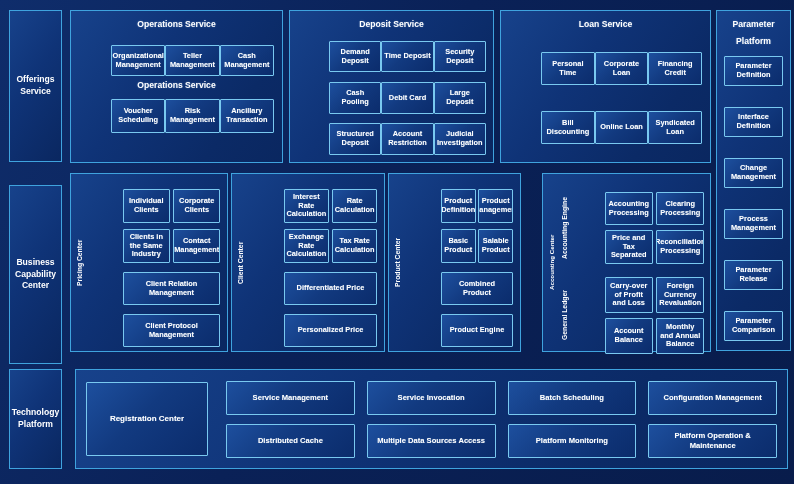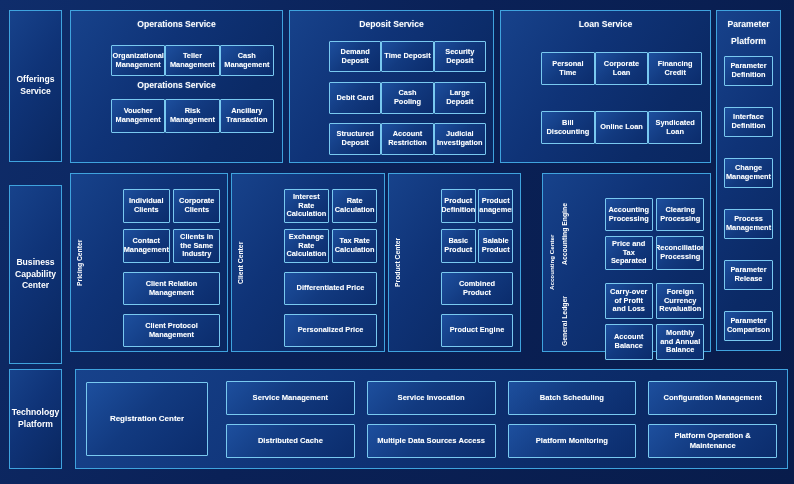--- a/index.html
+++ b/index.html
@@ -47,21 +47,21 @@
   .ops .r1{margin-top:15px;height:31px;}
   .ops .midlabel{margin-top:3px;}
   .ops .r2{margin-top:8px;height:34px;}
   .ops .bx,.dep .bx,.loan .bx{width:59px;}
   .dep .r1{margin-top:11px;height:31px;}
   .dep .r2{margin-top:10px;height:32px;}
   .dep .r3{margin-top:9px;height:32px;}
   .loan .r1{margin-top:22px;height:33px;}
   .loan .r2{margin-top:26px;height:33px;}
   
-  .param{left:716px;top:10px;width:65px;height:341px;}
+  .param{left:716px;top:10px;width:75px;height:341px;}
   .param .ptitle{margin-top:5px;line-height:17px;}
   .param .bx{height:30px;margin:21px 7px 0 7px;}
   .param .bx.first{margin-top:6px;}
   
   .midpanel{top:173px;height:179px;}
   .p1{left:70px;width:158px;}
   .p2{left:231px;width:154px;}
   .p3{left:388px;width:133px;}
   .p4{left:542px;width:169px;}
   .midpanel .vlabel{left:1px;top:0;bottom:0;width:15px;}
@@ -70,21 +70,21 @@
   .mcontent .g2{margin-top:6px;height:34px;}
   .mcontent .w{margin-top:9px;height:33px;}
   .mcontent .bx.half{width:48%;}
   .mcontent .bx.full{width:100%;}
   
   .p4 .outer-vlabel{left:2px;top:0;bottom:0;width:12px;font-size:6.2px;}
   .acc-sections{margin-left:14px;margin-right:6px;}
   .section{position:relative;margin-left:0;}
   .section .vlabel{left:0;top:0;bottom:0;width:15px;}
   .section .sgrid{margin-left:16px;}
-  .sec1{margin-top:24px;}
+  .sec1{margin-top:18px;}
   .sec2{margin-top:13px;}
   .sec1 .g{height:33px;}
   .sec1 .g2{margin-top:5px;height:34px;}
   .sec2 .g{height:36px;}
   .sec2 .g2{margin-top:5px;height:36px;}
   .sgrid .bx{width:48%;}
   
   .bottom{left:75px;top:369px;width:713px;height:100px;display:flex;align-items:center;padding:0 10px;}
   .regbox{width:122px;height:74px;flex-shrink:0;margin-right:18px;font-size:8px;}
   .bgrid{flex:1;display:grid;grid-template-columns:repeat(4,1fr);gap:9px 12px;}
@@ -101,36 +101,36 @@
 
   <div class="panel ops">
     <div class="ptitle">Operations Service</div>
     <div class="brow r1">
       <div class="bx">Organizational Management</div>
       <div class="bx">Teller Management</div>
       <div class="bx">Cash Management</div>
     </div>
     <div class="ptitle midlabel">Operations Service</div>
     <div class="brow r2">
-      <div class="bx">Voucher Management</div>
+      <div class="bx">Voucher Scheduling</div>
       <div class="bx">Risk Management</div>
       <div class="bx">Ancillary Transaction</div>
     </div>
   </div>
 
   <div class="panel dep">
     <div class="ptitle">Deposit Service</div>
     <div class="brow r1">
       <div class="bx">Demand Deposit</div>
       <div class="bx">Time Deposit</div>
       <div class="bx">Security Deposit</div>
     </div>
     <div class="brow r2">
+      <div class="bx">Cash Pooling</div>
       <div class="bx">Debit Card</div>
-      <div class="bx">Cash Pooling</div>
       <div class="bx">Large Deposit</div>
     </div>
     <div class="brow r3">
       <div class="bx">Structured Deposit</div>
       <div class="bx">Account Restriction</div>
       <div class="bx">Judicial Investigation</div>
     </div>
   </div>
 
   <div class="panel loan">
@@ -158,22 +158,22 @@
   </div>
 
   <div class="panel midpanel p1">
     <div class="vlabel">Pricing Center</div>
     <div class="mcontent">
       <div class="brow g">
         <div class="bx half">Individual Clients</div>
         <div class="bx half">Corporate Clients</div>
       </div>
       <div class="brow g2">
+        <div class="bx half">Clients in the Same Industry</div>
         <div class="bx half">Contact Management</div>
-        <div class="bx half">Clients in the Same Industry</div>
       </div>
       <div class="brow w">
         <div class="bx full">Client Relation Management</div>
       </div>
       <div class="brow w">
         <div class="bx full">Client Protocol Management</div>
       </div>
     </div>
   </div>
 

